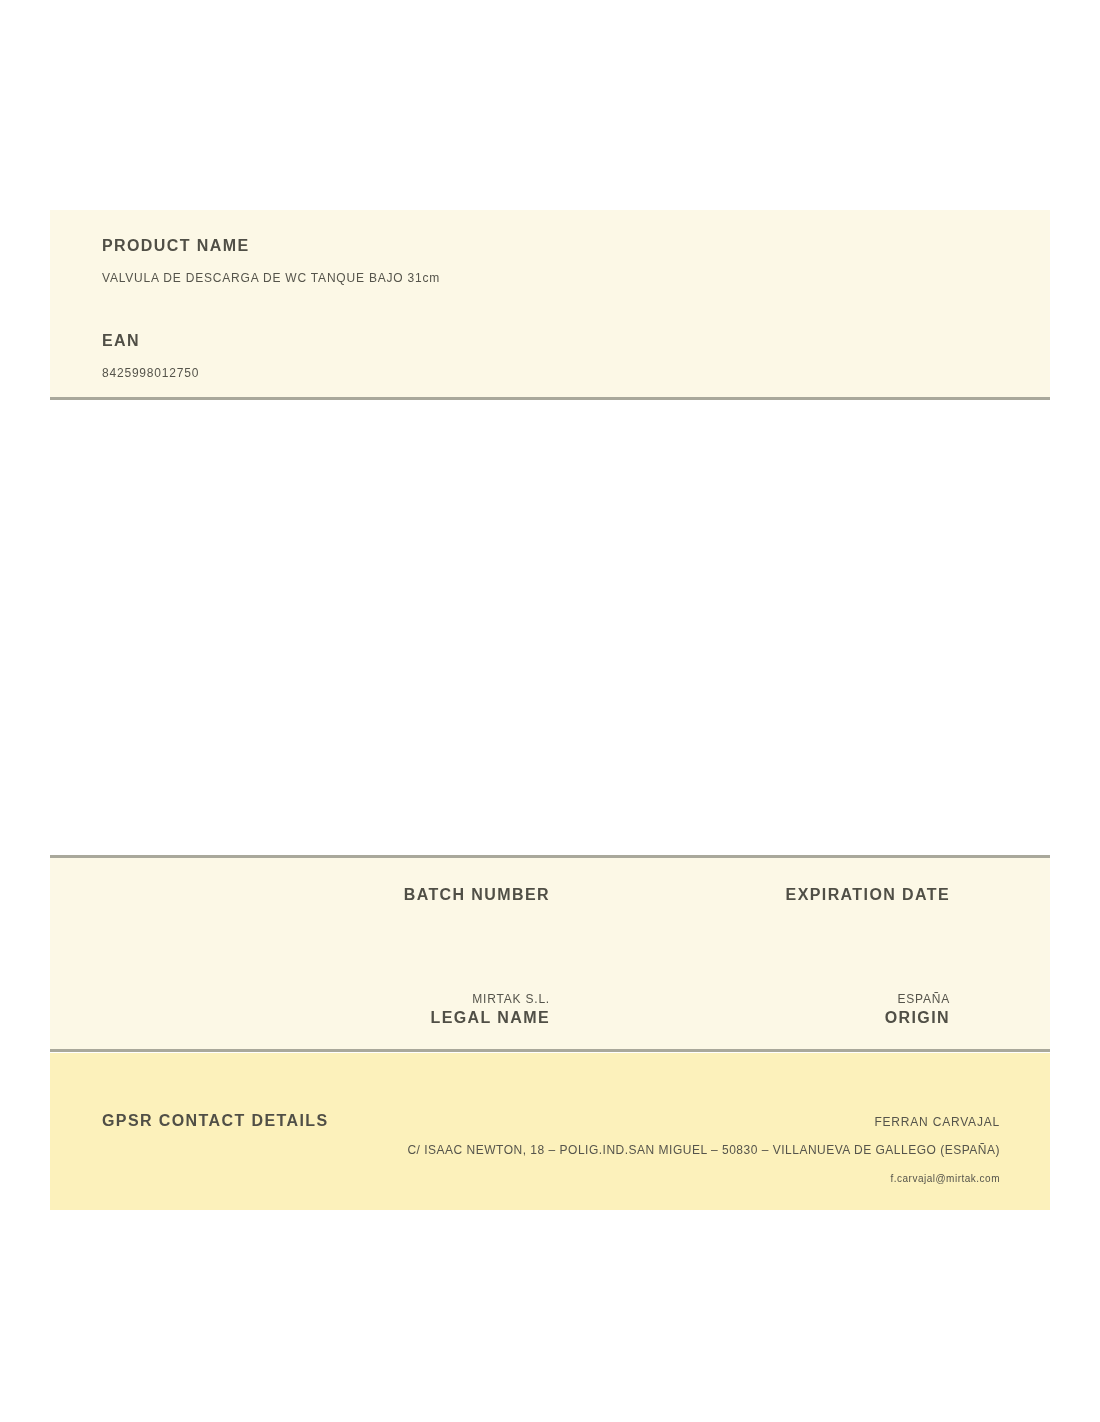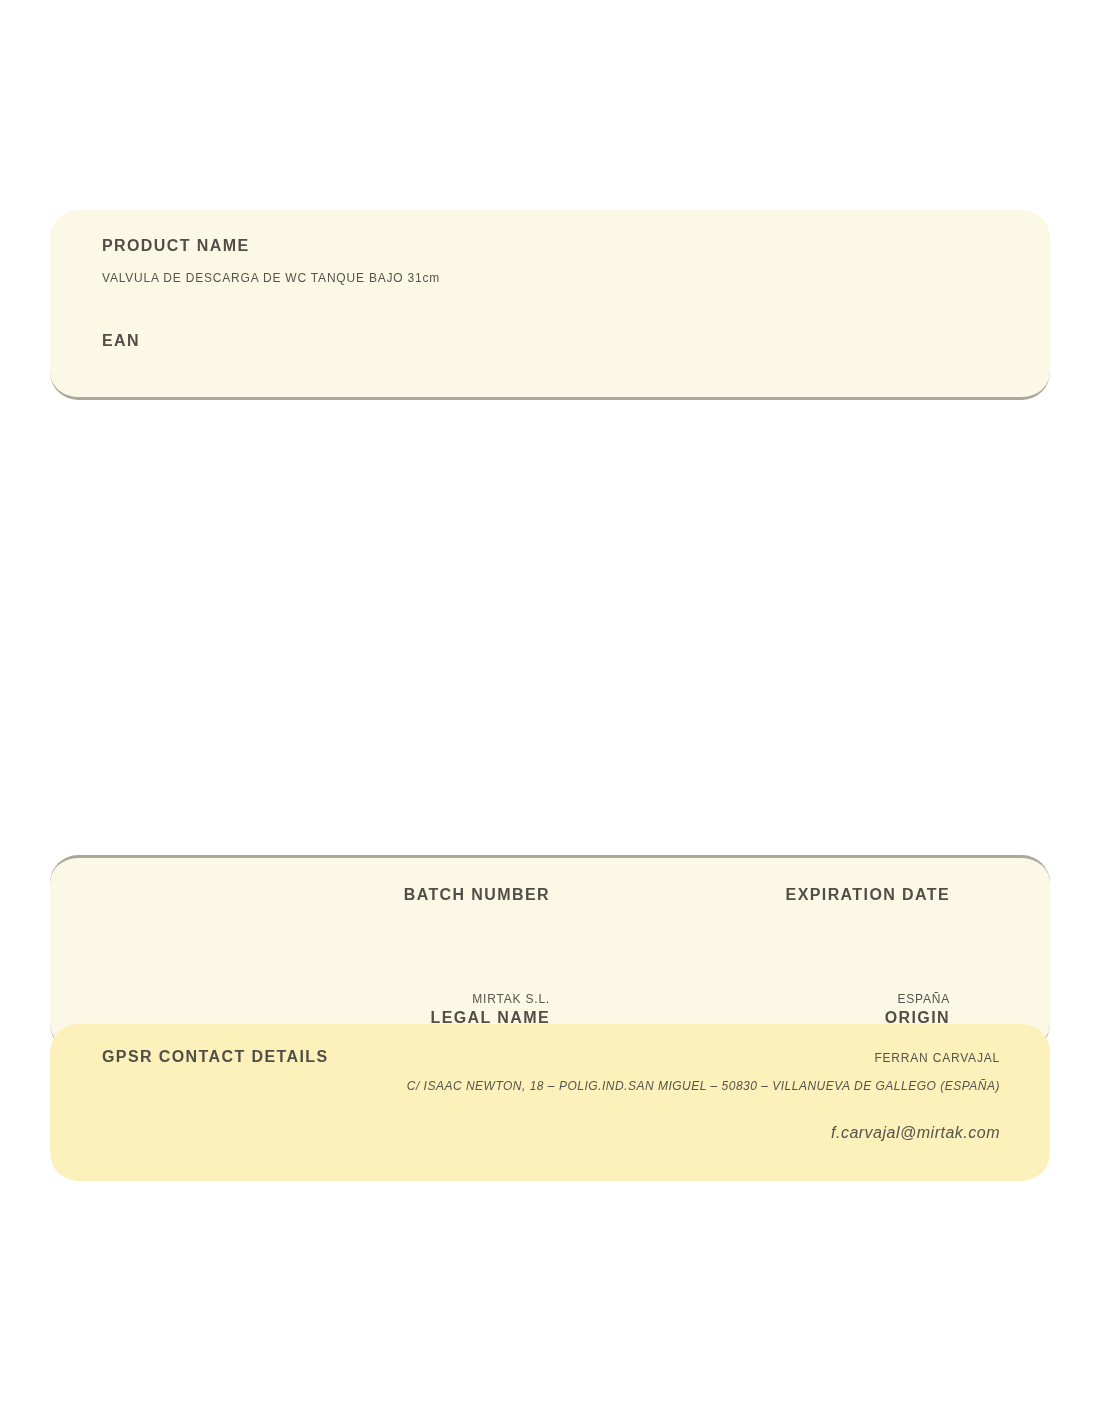--- a/index.html
+++ b/index.html
@@ -10,21 +10,20 @@
     font-family: "Liberation Sans", sans-serif;
     color: #54534a;
     position: relative;
     overflow: hidden;
   }
   .card {
     position: absolute;
     left: 50px;
     width: 1000px;
     background: #fcf8e6;
-    border-radius: 28px;
   }
   .label {
     font-weight: bold;
     font-size: 16px;
     letter-spacing: 1.4px;
     line-height: 18px;
     color: #504f46;
   }
   .value {
     font-weight: normal;
@@ -52,53 +51,54 @@
   }
   .grid-2 {
     display: grid;
     grid-template-columns: 1fr 1fr;
   }
   .center { text-align: right; }
   .row-spacer { height: 73px; }
   .row-values-bottom { margin-top: 12px; }
   
   .card-contact {
-    top: 1024px;
+    top: 1053px;
     height: 157px;
     background: #fcf1bb;
-    padding: 24px 50px 0 52px;
+    padding: 59px 50px 0 52px;
   }
   .contact-row {
     display: flex;
     justify-content: space-between;
     align-items: baseline;
   }
-  .right { text-align: right; font-style: italic; }
+  .right { text-align: right; }
   .contact-address {
     margin-top: 8px;
     letter-spacing: 0.5px;
   }
   .contact-email {
-    margin-top: 27px;
-    font-size: 16px;
+    margin-top: 9px;
+    font-size: 10px;
     letter-spacing: 0.5px;
   }
 </style>
 </head>
 <body>
 
 <div class="page">
 
   <section class="card card-product">
     <div class="field">
       <div class="label">PRODUCT NAME</div>
       <div class="value">VALVULA DE DESCARGA DE WC TANQUE BAJO 31cm</div>
     </div>
     <div class="field field-ean">
       <div class="label">EAN</div>
+      <div class="value">8425998012750</div>
     </div>
   </section>
 
   <section class="card card-batch">
     <div class="grid-2">
       <div class="label center">BATCH NUMBER</div>
       <div class="label center">EXPIRATION DATE</div>
     </div>
     <div class="grid-2 row-spacer">
       <div class="value center"></div>

